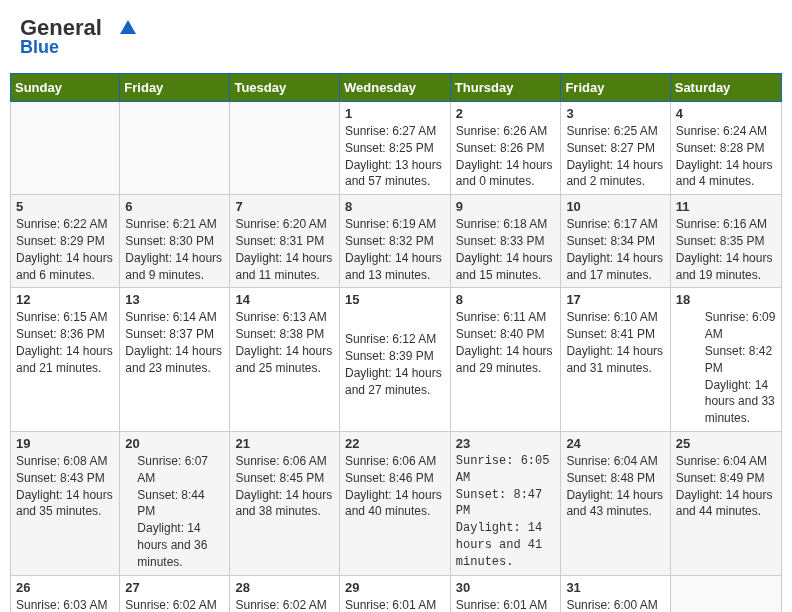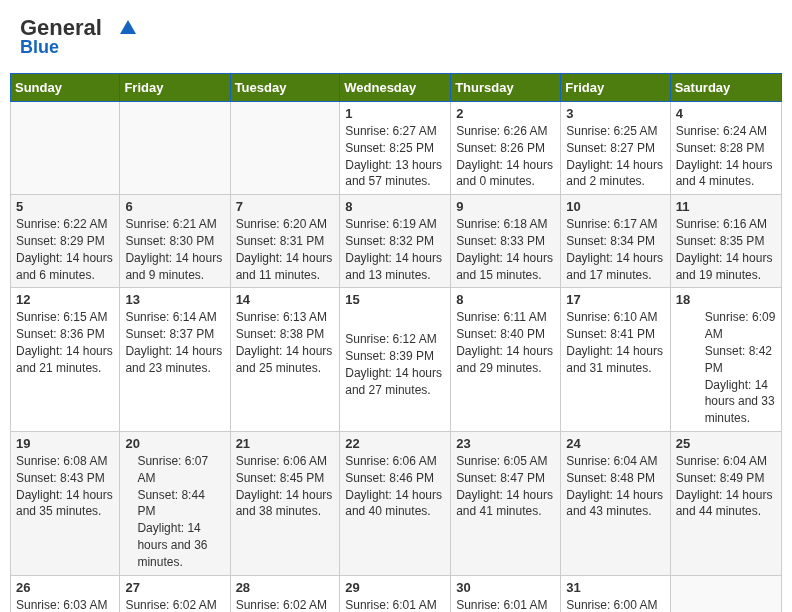--- a/index.html
+++ b/index.html
@@ -247,21 +247,21 @@
 Daylight: 14 hours and 38 minutes.</div>
         </td>
         <td>
           <span class="day-number">22</span>
           <div class="day-info" style="white-space: pre-line;">Sunrise: 6:06 AM
 Sunset: 8:46 PM
 Daylight: 14 hours and 40 minutes.</div>
         </td>
         <td>
           <span class="day-number">23</span>
-          <div class="day-info" style="white-space: pre-line;">Sunrise: 6:05 AM
+          <div class="day-info" style="white-space: pre-line; font-family: Liberation Mono, monospace;">Sunrise: 6:05 AM
 Sunset: 8:47 PM
 Daylight: 14 hours and 41 minutes.</div>
         </td>
         <td>
           <span class="day-number">24</span>
           <div class="day-info" style="white-space: pre-line;">Sunrise: 6:04 AM
 Sunset: 8:48 PM
 Daylight: 14 hours and 43 minutes.</div>
         </td>
         <td>

